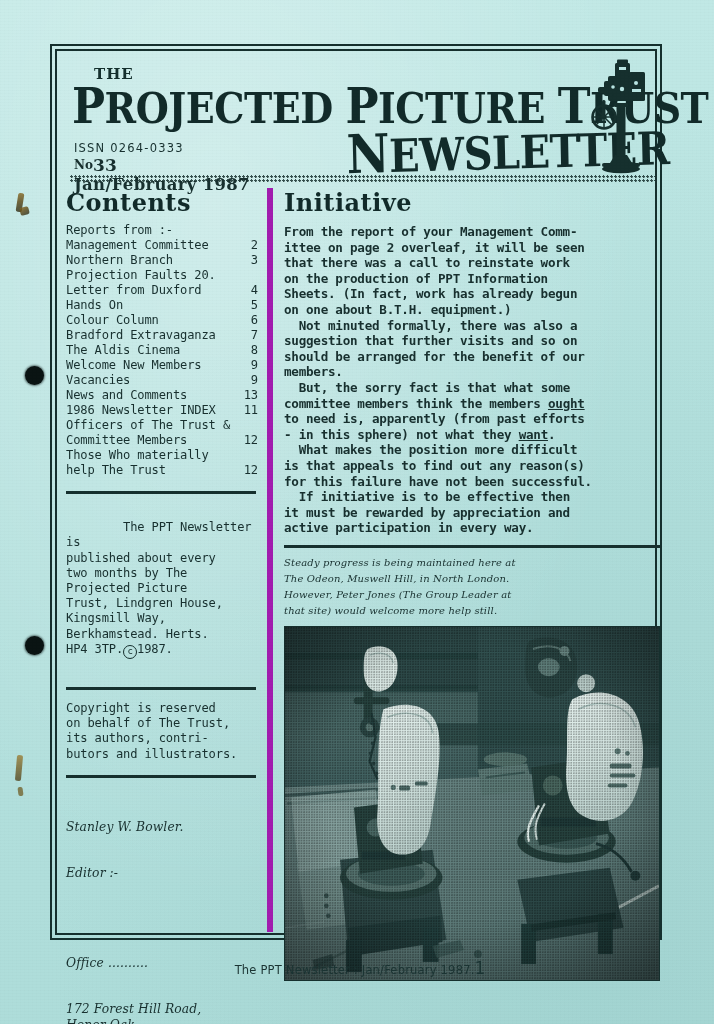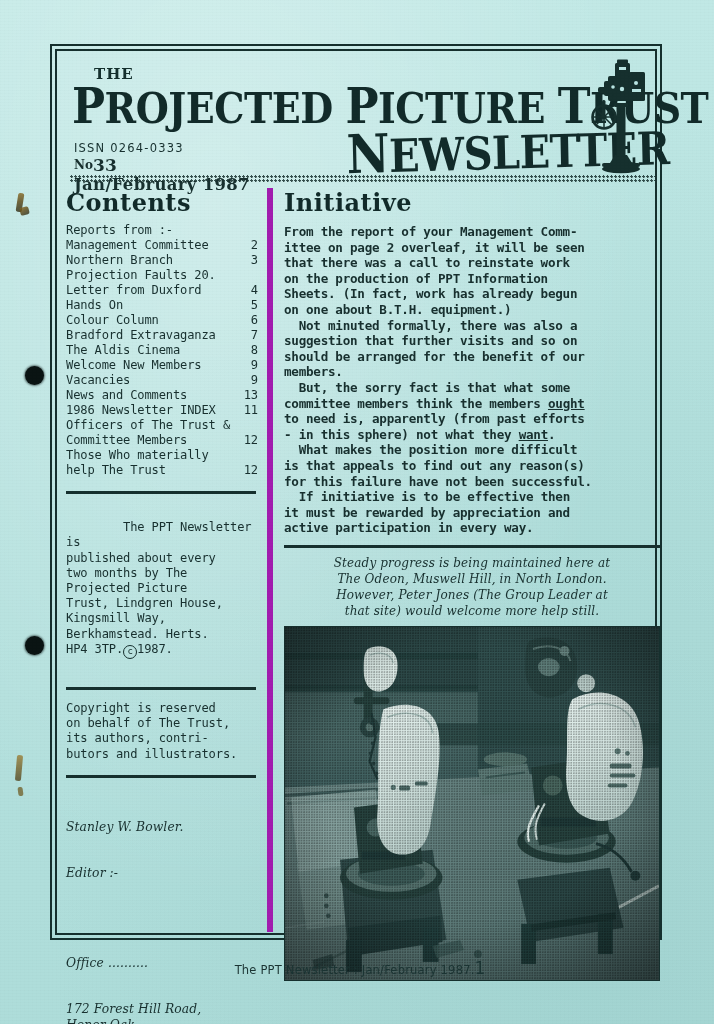--- a/index.html
+++ b/index.html
@@ -262,26 +262,25 @@
 
   hr.article-rule {
     border: 0;
     border-top: 3px solid #16302e;
     margin: 9px 0 7px 0;
   }
 
   #photo-caption {
     font-family: "DejaVu Serif", serif;
     font-style: italic;
-    font-size: 12px;
+    font-size: 10px;
     line-height: 16.0px;
     white-space: pre-wrap;
     letter-spacing: 0.15px;
     margin-bottom: 7px;
-    text-align: center;
   }
 
   
   #photo-frame {
     width: 100%;
     height: 355px;
     border: 1px solid #16302e;
     box-sizing: border-box;
     overflow: hidden;
     position: relative;

